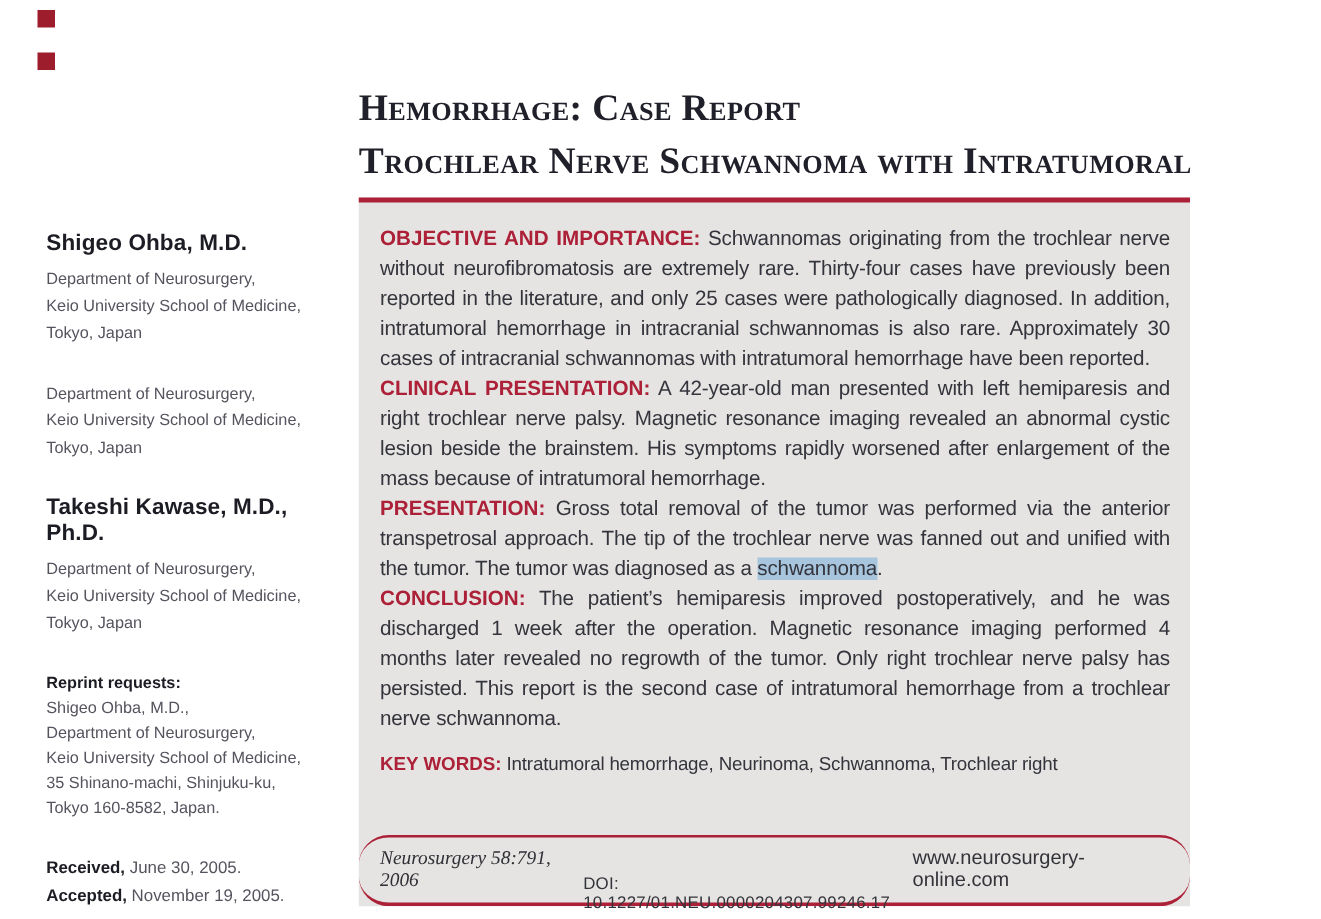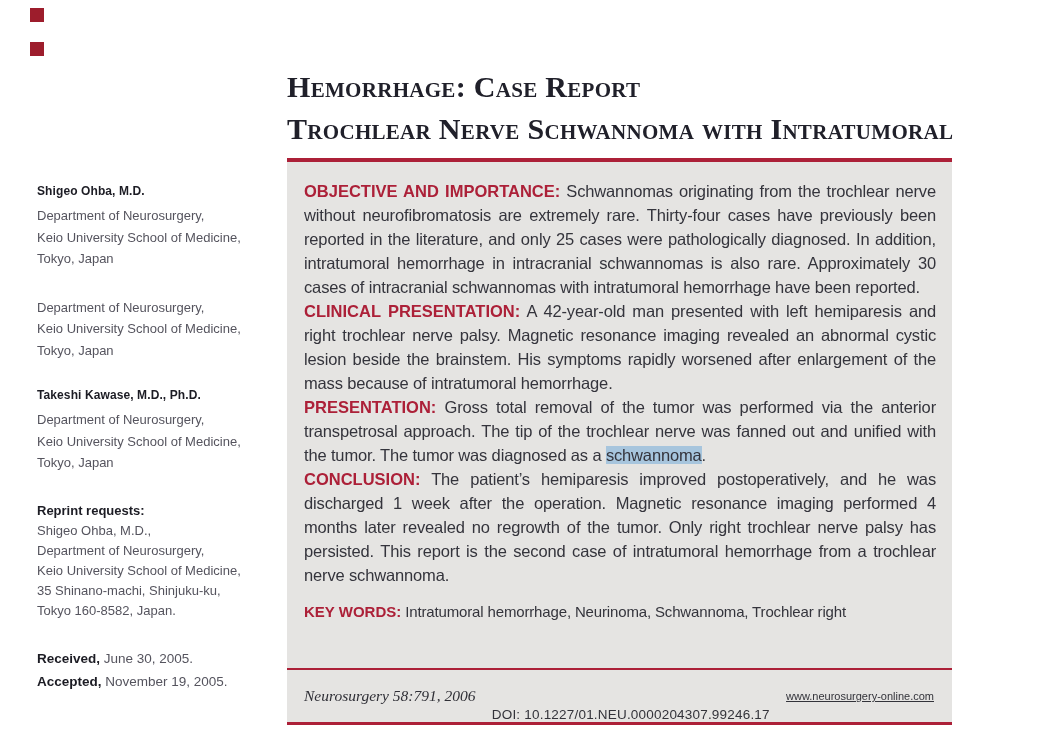--- a/index.html
+++ b/index.html
@@ -39,29 +39,30 @@
   .hd{font-weight:700;color:var(--accent);letter-spacing:0;}
   .hl{background:var(--highlight);}
   .keywords{
     margin-top:13px !important;font-size:15px !important;text-align:left !important;
   }
   .box-footer{
     position:absolute;left:0;right:0;bottom:0;height:57px;
     border-top:2px solid var(--accent);border-bottom:3px solid var(--accent);
     display:flex;align-items:center;justify-content:space-between;
     padding:0 18px 0 17px;
+    border-radius:24px;
   }
   .cite{font-family:"Liberation Serif",serif;font-style:italic;font-size:15.5px;color:#2F2F36;}
   .doi{font-size:13.5px;color:#33333A;letter-spacing:.2px;margin-top:36px;}
-  .site{font-size:11px;color:#33333A;text-decoration:underline;}
+  .site{font-size:16px;color:#33333A;}
 
   
   .sidebar{position:absolute;left:37px;top:184px;width:240px;}
   .author{margin-bottom:27px;}
-  .author-name{font-size:12px;font-weight:700;color:var(--dark-ink);margin-bottom:7px;letter-spacing:.1px;}
+  .author-name{font-size:18px;font-weight:700;color:var(--dark-ink);margin-bottom:7px;letter-spacing:.1px;}
   .affil{font-size:13px;line-height:21.5px;color:var(--muted-ink);}
   .reprint{margin-top:1px;margin-bottom:26px;}
   .reprint-label{font-size:13px;font-weight:700;color:var(--dark-ink);line-height:20px;}
   .reprint-line{font-size:13px;line-height:20px;color:var(--muted-ink);}
   .date-line{font-size:13.5px;line-height:23px;color:var(--muted-ink);}
   .date-line b{color:var(--dark-ink);font-weight:700;}
 </style>
 </head>
 <body>
 

